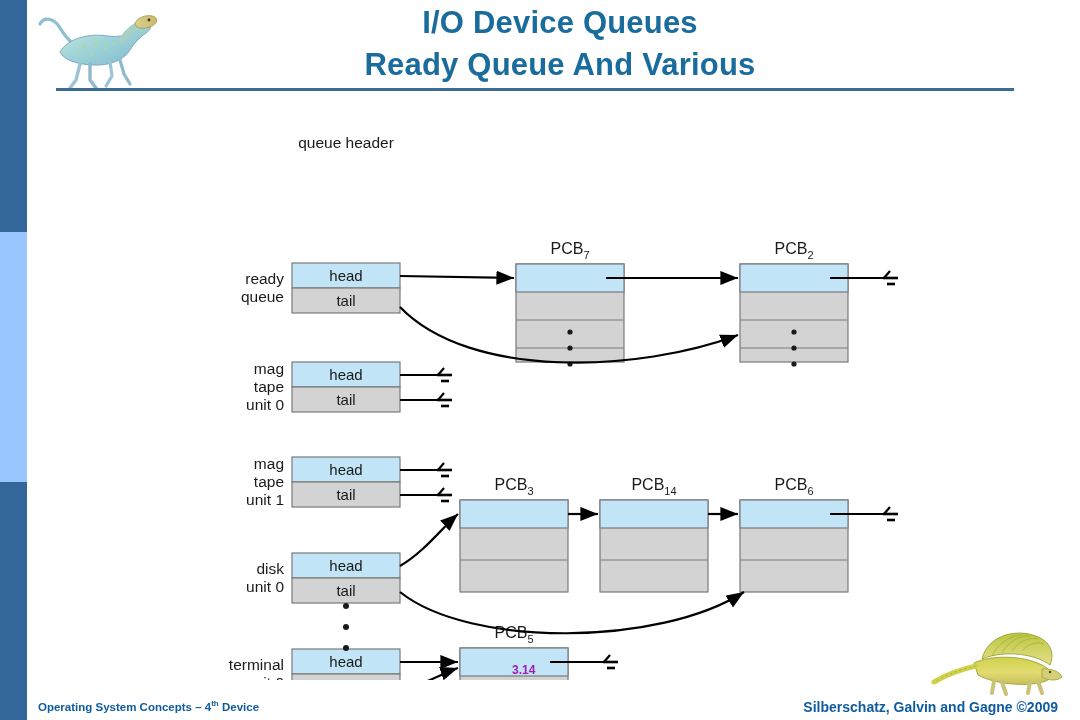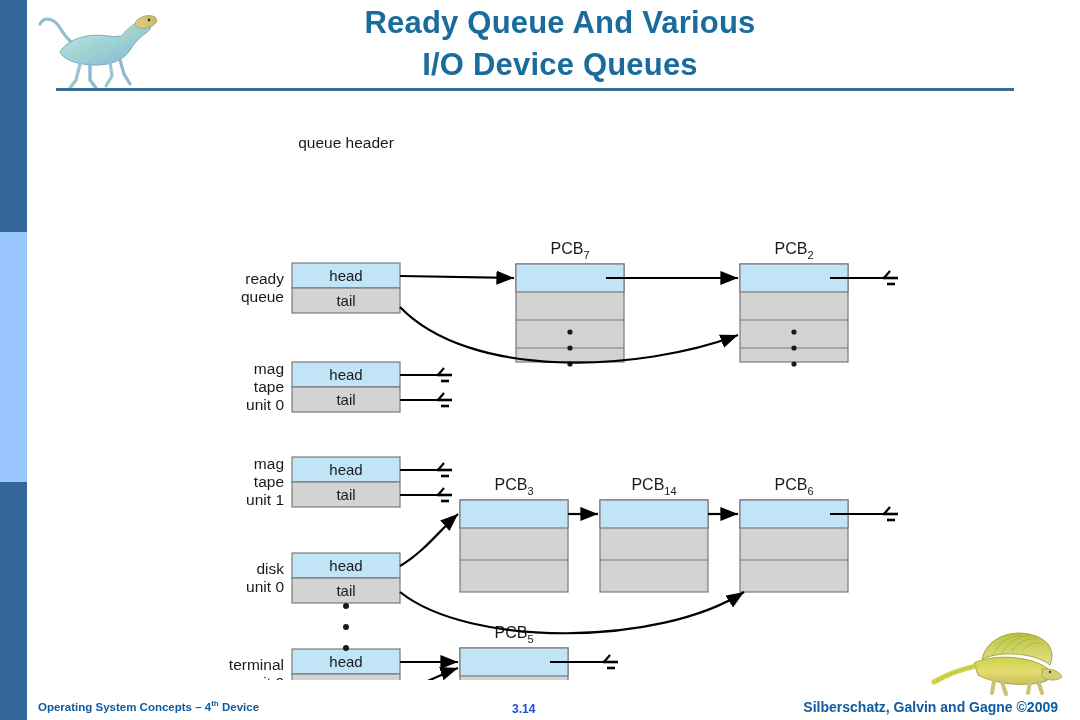--- a/index.html
+++ b/index.html
@@ -33,22 +33,22 @@
   
   #diagram{position:absolute;left:0;top:100px;width:1080px;height:580px;}
 
   
   .footer-left{
     position:absolute;left:38px;top:699px;
     color:#0f5ba0;font-size:11.5px;font-weight:bold;white-space:nowrap;
   }
   .footer-left sup{font-size:8px;vertical-align:super;}
   .footer-center{
-    position:absolute;left:512px;top:702px;
-    color:#1d4ed8;font-size:12px;font-weight:bold;
+    position:absolute;left:512px;top:663px;
+    color:#a21caf;font-size:12px;font-weight:bold;
   }
   .footer-right{
     position:absolute;right:22px;top:699px;
     color:#0f5ba0;font-size:14px;font-weight:bold;white-space:nowrap;
   }
 </style>
 </head>
 <body>
 
 <div class="band band-top"></div>
@@ -88,22 +88,22 @@
     <circle cx="50" cy="45" r="2.2"></circle>
       <circle cx="62" cy="42" r="2.6"></circle>
     <circle cx="72" cy="46" r="2.2"></circle>
       <circle cx="58" cy="52" r="2"></circle>
     <circle cx="44" cy="52" r="1.8"></circle>
       <circle cx="80" cy="42" r="1.8"></circle>
   </g>
 </svg>
 
 <div class="slide-title">
+  <div>I/O Device Queues</div>
   <div>Ready Queue And Various</div>
-  <div>I/O Device Queues</div>
 </div>
 <div class="title-rule"></div>
 
 <svg id="diagram" viewBox="0 0 1080 580">
   <defs>
     <marker id="arrow" markerWidth="9" markerHeight="9" refX="8" refY="3.2" orient="auto" markerUnits="strokeWidth">
       <path d="M0,0 L8,3.2 L0,6.4 z" fill="#000"></path>
     </marker>
   </defs>
 

